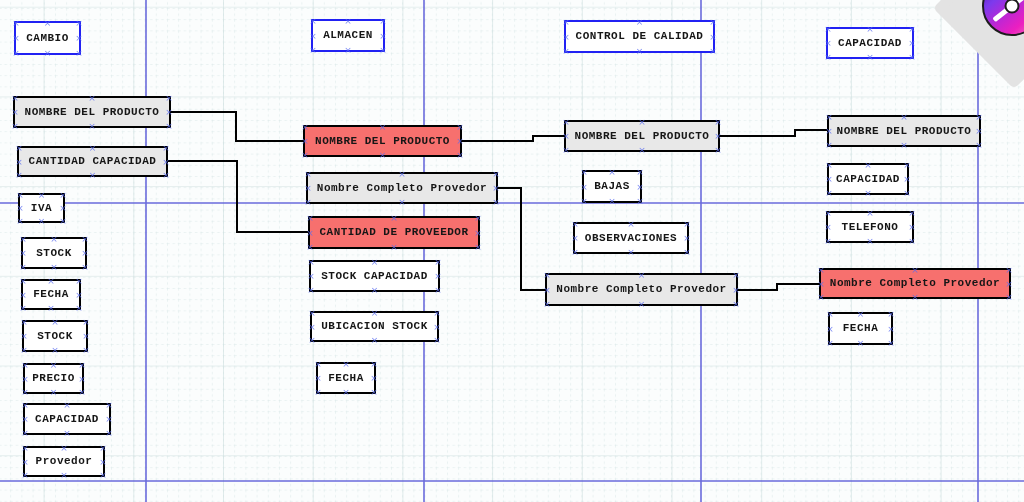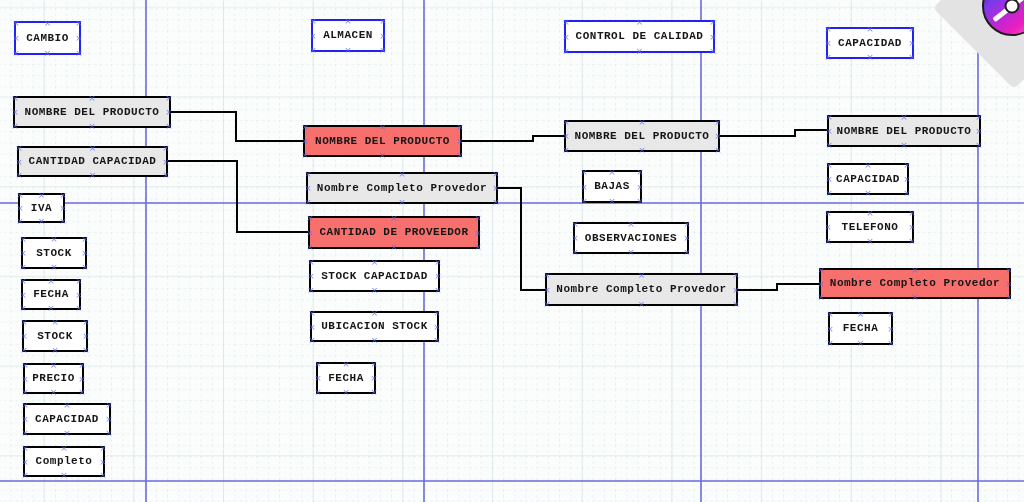--- a/index.html
+++ b/index.html
@@ -225,21 +225,21 @@
       <i class="cp" style="left: 0%; top: 0%;">×</i>
       <i class="cp" style="left: 50%; top: 0%;">×</i>
       <i class="cp" style="left: 100%; top: 0%;">×</i>
       <i class="cp" style="left: 0%; top: 50%;">×</i>
       <i class="cp" style="left: 100%; top: 50%;">×</i>
       <i class="cp" style="left: 0%; top: 100%;">×</i>
       <i class="cp" style="left: 50%; top: 100%;">×</i>
       <i class="cp" style="left: 100%; top: 100%;">×</i>
     </div>
     <div class="node white" style="left: 23px; top: 446px; width: 82px; height: 31px;">
-      <span>Completo</span>
+      <span>Provedor</span>
       <i class="cp" style="left: 0%; top: 0%;">×</i>
       <i class="cp" style="left: 50%; top: 0%;">×</i>
       <i class="cp" style="left: 100%; top: 0%;">×</i>
       <i class="cp" style="left: 0%; top: 50%;">×</i>
       <i class="cp" style="left: 100%; top: 50%;">×</i>
       <i class="cp" style="left: 0%; top: 100%;">×</i>
       <i class="cp" style="left: 50%; top: 100%;">×</i>
       <i class="cp" style="left: 100%; top: 100%;">×</i>
     </div>
     <div class="node red" style="left: 303px; top: 125px; width: 159px; height: 32px;">

